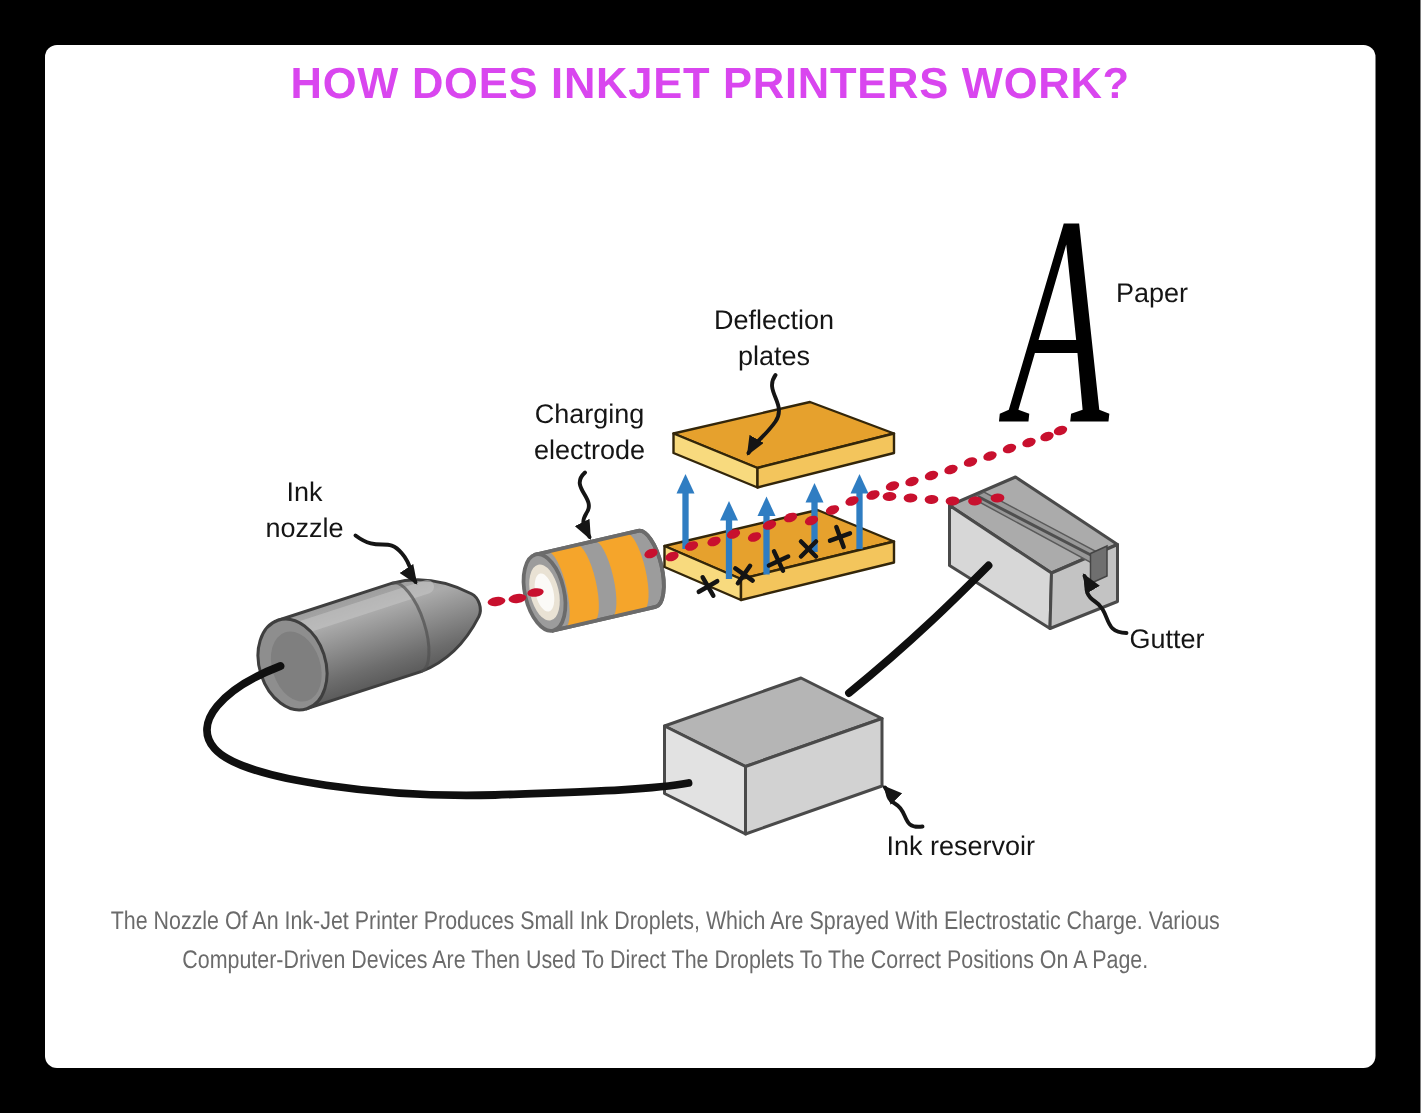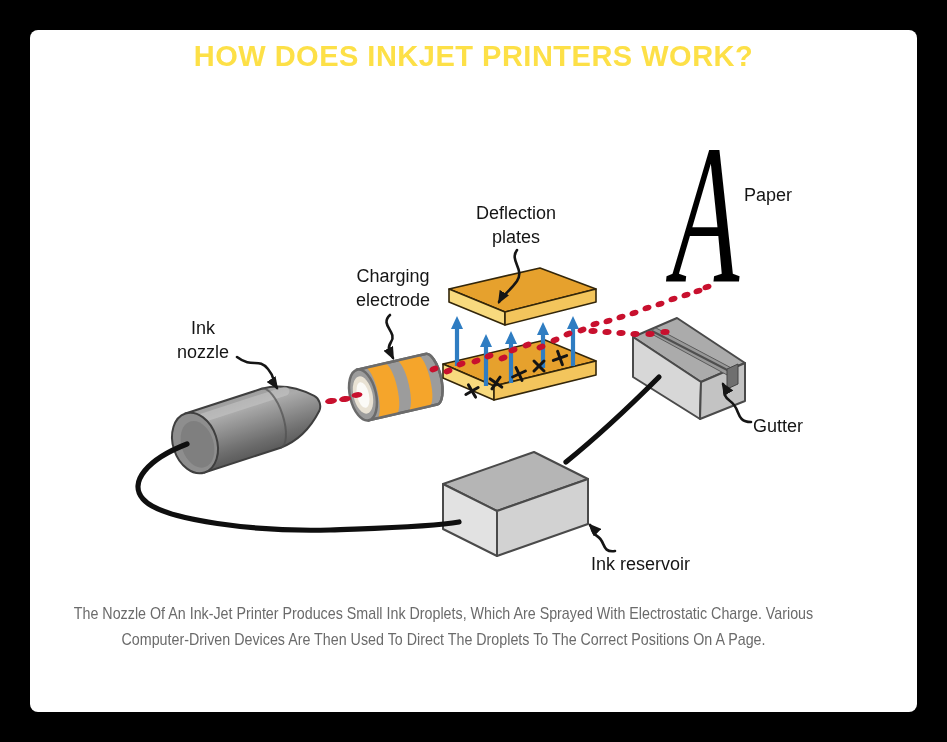--- a/index.html
+++ b/index.html
@@ -12,21 +12,21 @@
   }
   .card{
     position:absolute;left:30px;top:30px;
     width:887px;height:682px;
     background:#fff;border-radius:8px;
   }
   .title{
     position:absolute;left:0;top:40px;width:887px;
     text-align:center;
     font-size:29px;font-weight:bold;letter-spacing:.5px;
-    color:#fde047;
+    color:#d946ef;
   }
   .caption{
     position:absolute;left:0;top:601px;width:887px;
     text-align:center;color:#6B6B6B;
     font-size:17px;line-height:26px;
     transform:scaleX(.84);transform-origin:50% 50%;
   }
   .caption div{white-space:nowrap;}
   svg.diagram{position:absolute;left:0;top:0;}
   svg text{font-family:"Liberation Sans", sans-serif;font-size:18px;fill:#151515;}

